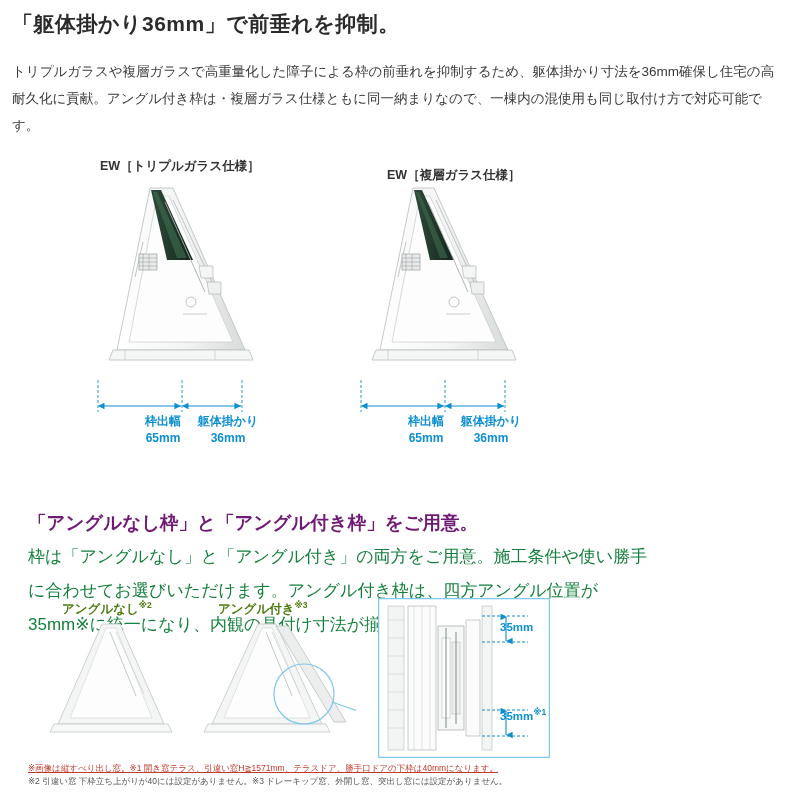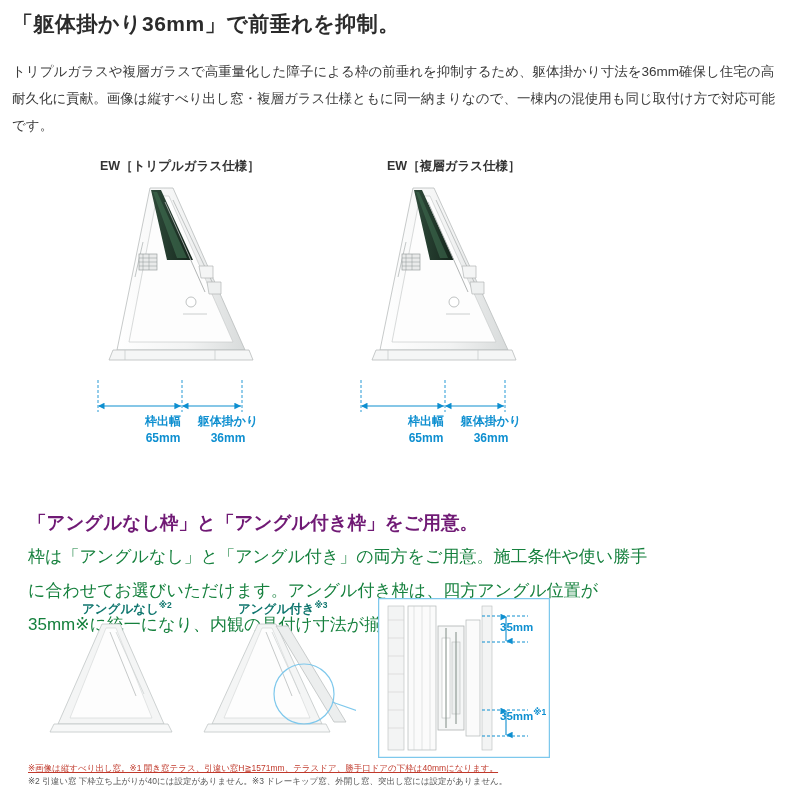--- a/index.html
+++ b/index.html
@@ -25,21 +25,21 @@
     font-size: 13.5px; line-height: 2.0; color: #3a3a3a;
   }
 
   
   .fig-label {
     position: absolute;
     font-size: 12.5px; font-weight: bold; color: #333;
     white-space: nowrap;
   }
   #fig1-label { left: 100px; top: 158px; }
-  #fig2-label { left: 363px; top: 158px; padding-left: 24px; }
+  #fig2-label { left: 363px; top: 167px; padding-left: 24px; }
 
   
   .xsec { position: absolute; }
   #xsec1 { left: 95px; top: 182px; width: 230px; height: 190px; }
   #xsec2 { left: 358px; top: 182px; width: 230px; height: 190px; }
 
   
   .dims { position: absolute; width: 250px; height: 90px; }
   #dims1 { left: 90px; top: 380px; }
   #dims2 { left: 353px; top: 380px; }
@@ -56,23 +56,22 @@
   
   .sec2-title {
     position: absolute; left: 28px; top: 510px;
     font-size: 18.5px; font-weight: bold; color: #701a75;
   }
   .sec2-body {
     position: absolute; left: 28px; top: 540px; width: 620px;
     font-size: 17px; line-height: 2.0; color: #15803d;
   }
   .sub-label {
-    position: absolute; font-size: 12.5px; font-weight: bold; color: #0f766e;
+    position: absolute; font-size: 12.5px; font-weight: bold; color: #4d7c0f;
     white-space: nowrap;
-    margin-left: 20px;
   }
   #sub1 { left: 62px; top: 600px; }
   #sub2 { left: 218px; top: 600px; text-align: right; }
   .sup { font-size: 8.5px; vertical-align: super; font-weight: bold; }
 
   #angle1 { position:absolute; left: 40px; top: 620px; width: 150px; height: 130px; }
   #angle2 { position:absolute; left: 196px; top: 620px; width: 160px; height: 130px; }
   #detailbox { position:absolute; left: 378px; top: 598px; width: 172px; height: 160px; }
 
   .dim35 { position: absolute; color:#0e8fd0; font-size: 11.5px; font-weight: bold; white-space: nowrap; }
@@ -84,21 +83,21 @@
     font-size: 8.5px; color: #555; line-height: 1.55;
   }
   .fn-red { color: #c0392b; text-decoration: underline; }
 </style>
 </head>
 <body>
 
 <div class="page">
 
   <div class="sec1-title">「躯体掛かり36mm」で前垂れを抑制。</div>
-  <div class="sec1-body">トリプルガラスや複層ガラスで高重量化した障子による枠の前垂れを抑制するため、躯体掛かり寸法を36mm確保し住宅の高耐久化に貢献。画像は縦すべり出し窓・複層ガラス仕様ともに同一納まりなので、一棟内の混使用も同じ取付け方で対応可能です。</div>
+  <div class="sec1-body">トリプルガラスや複層ガラスで高重量化した障子による枠の前垂れを抑制するため、躯体掛かり寸法を36mm確保し住宅の高耐久化に貢献。アングル付き枠は・複層ガラス仕様ともに同一納まりなので、一棟内の混使用も同じ取付け方で対応可能です。</div>
 
   <div class="fig-label" id="fig1-label">EW［トリプルガラス仕様］</div>
   <div class="fig-label" id="fig2-label">EW［複層ガラス仕様］</div>
 
   <svg class="xsec" id="xsec1" viewBox="0 0 230 190">
     <defs>
       <linearGradient id="fr1" x1="0" y1="0" x2="1" y2="0">
         <stop offset="0%" stop-color="#ffffff"></stop>
         <stop offset="55%" stop-color="#f2f3f3"></stop>
         <stop offset="100%" stop-color="#d8dbdb"></stop>

